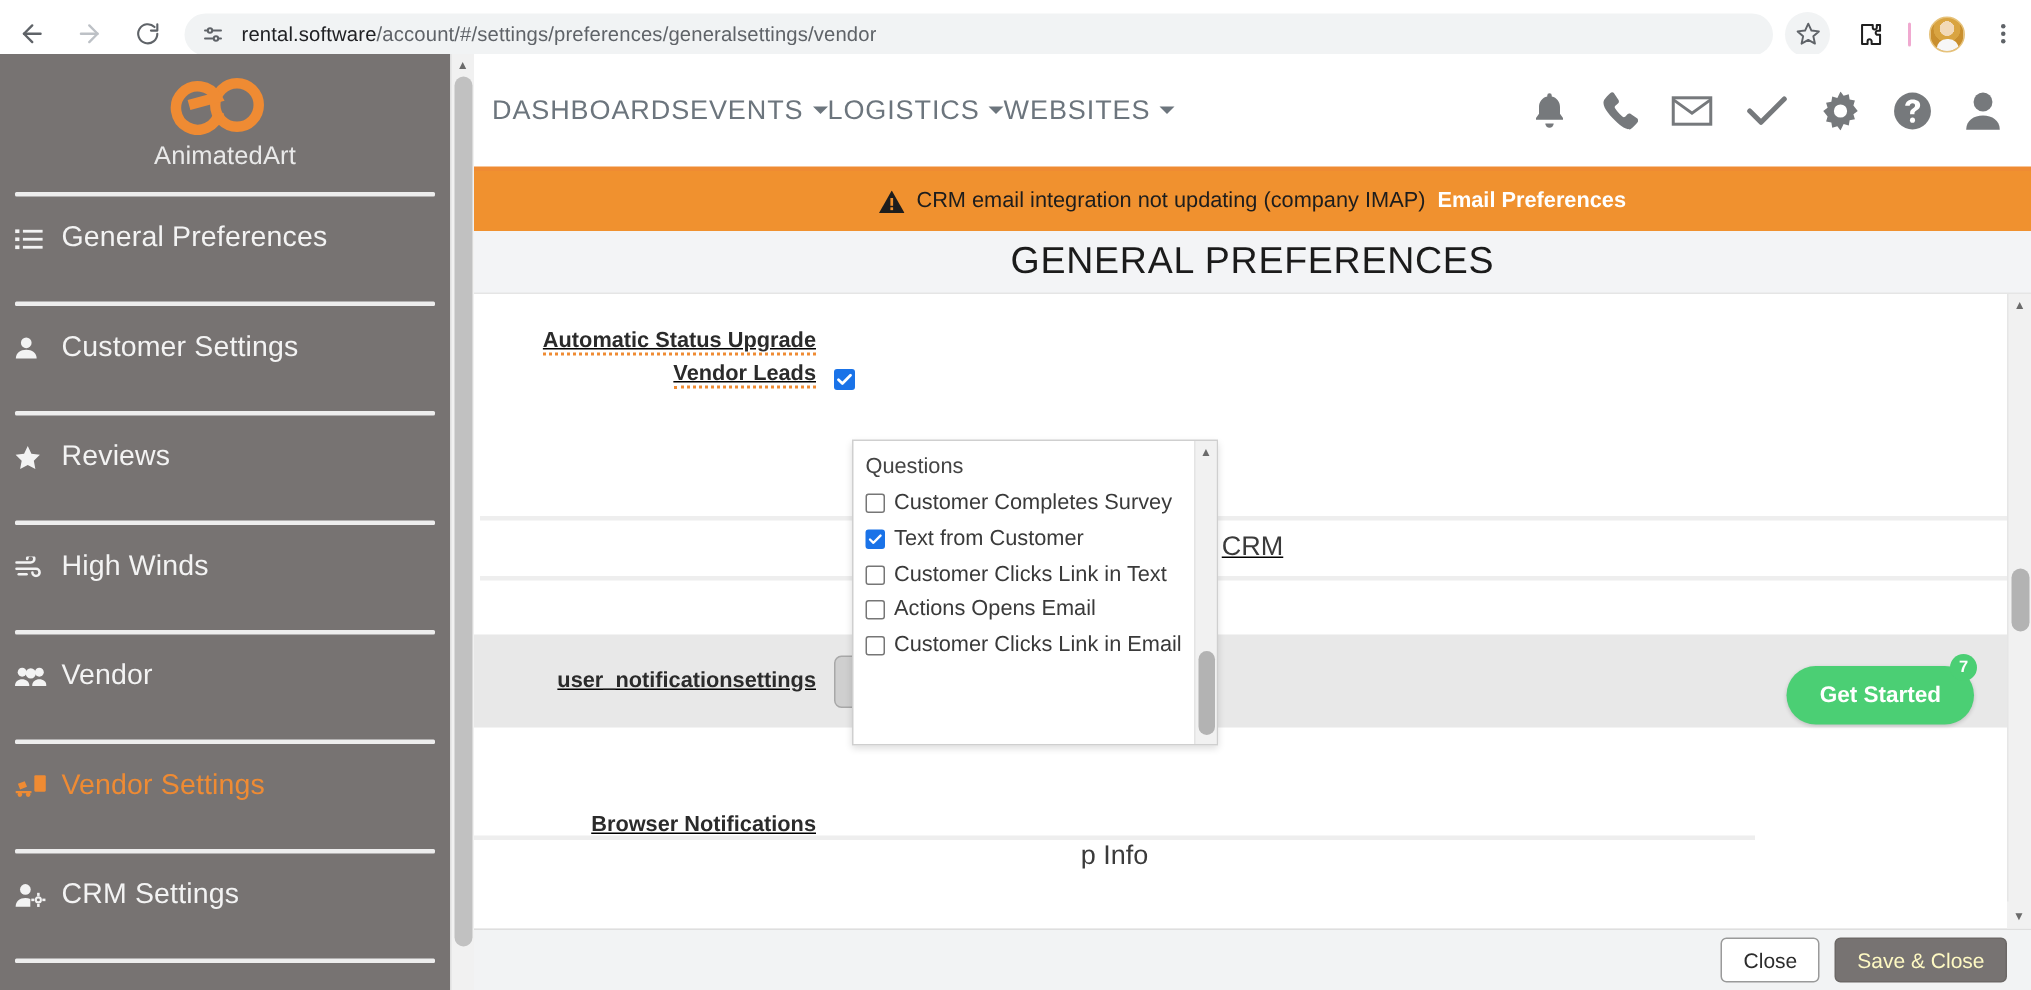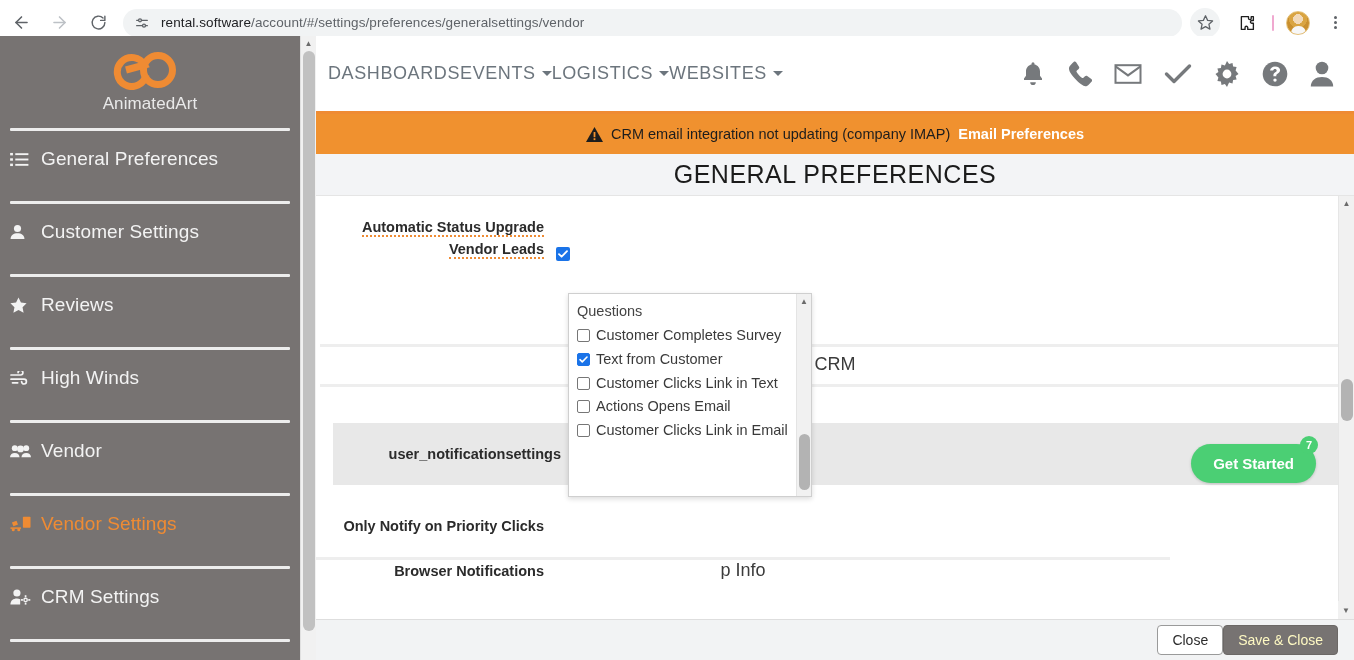--- a/index.html
+++ b/index.html
@@ -167,21 +167,21 @@
   }
   #page-title { font-size: 25px; letter-spacing: .5px; color: #1b1b1b; }
 
   
   #form-region {
     position: relative;
     height: 420px;
     overflow: hidden;
     background: #ffffff;
   }
-  #form-inner { position: relative; }
+  #form-inner { position: relative; text-decoration: underline; }
 
   .frow { display: flex; align-items: flex-start; min-height: 28px; }
   .flabel {
     width: 240px; text-align: right; flex: none;
     font-size: 14.5px; font-weight: bold; color: #2b2b2b;
     padding-right: 12px; line-height: 1.55;
   }
   .tooltip-label {
     border-bottom: 2px dotted #ef8b33;
     display: inline;
@@ -195,21 +195,21 @@
   }
   .check-blue svg { display:block; }
 
   .section-head {
     text-align: center; font-size: 18px; color: #3b3b3b;
     padding: 7px 0 9px 0;
     border-top: 3px solid #eeeeee;
     border-bottom: 3px solid #eeeeee;
     margin: 0 4px;
   }
-  .stripe { background: #e8e8e8; margin-left: 17px; }
+  .stripe { background: #e8e8e8; }
 
   .ms-btn {
     display:inline-flex; align-items:center; gap: 9px;
     background: #cfcfcf;
     border: 1px solid #a8a8a8;
     border-radius: 5px;
     padding: 8px 14px;
     font-size: 15px; color: #2c2c2c;
   }
 
@@ -268,21 +268,21 @@
     position: absolute; right: 0; top: 0; width: 16px; height: 420px;
     background: #f1f1f1; border-left: 1px solid #e6e6e6; z-index: 35;
   }
   #form-scroll .sb-arrow { height:15px; display:flex;align-items:center;justify-content:center;font-size:8px;color:#6b6b6b;}
   #form-thumb { position:absolute; left:2px; top: 183px; width: 12px; height: 42px; background:#b3b3b3; border-radius:6px;}
 
   
   #footer {
     position:absolute; left:0; bottom:0; width: 1038px; height: 41px;
     background:#f2f3f4; border-top:1px solid #dedede;
-    display:flex; align-items:center; justify-content:flex-end; 
+    display:flex; align-items:center; justify-content:flex-end; gap: 10px;
     padding-right: 16px;
   }
   .btn-light {
     background:#ffffff; border:1px solid #9a9a9a; border-radius:4px;
     padding: 6px 14px; font-size: 14px; color:#2c2c2c;
   }
   .btn-dark {
     background:#777372; border:1px solid #6c6866; border-radius:4px;
     padding: 6px 14px; font-size: 14px; color:#fef9c3;
   }
@@ -590,21 +590,20 @@
           <div class="flabel">user_notificationsettings</div>
           <div class="fctl">
             <span class="ms-btn">
               <span>4 / 18 Actions Selected</span>
               <i class="caret"></i>
             </span>
           </div>
         </div>
 
         <div class="frow" style="padding-top: 30px;">
-          <div class="flabel">Only Notify on Priority Clicks</div>
           <div class="fctl"></div>
         </div>
 
         <div class="frow" style="padding-top: 23px;">
           <div class="flabel">Browser Notifications</div>
           <div class="fctl"></div>
         </div>
 
         <div class="partial-section">
           <span>p Info</span>

